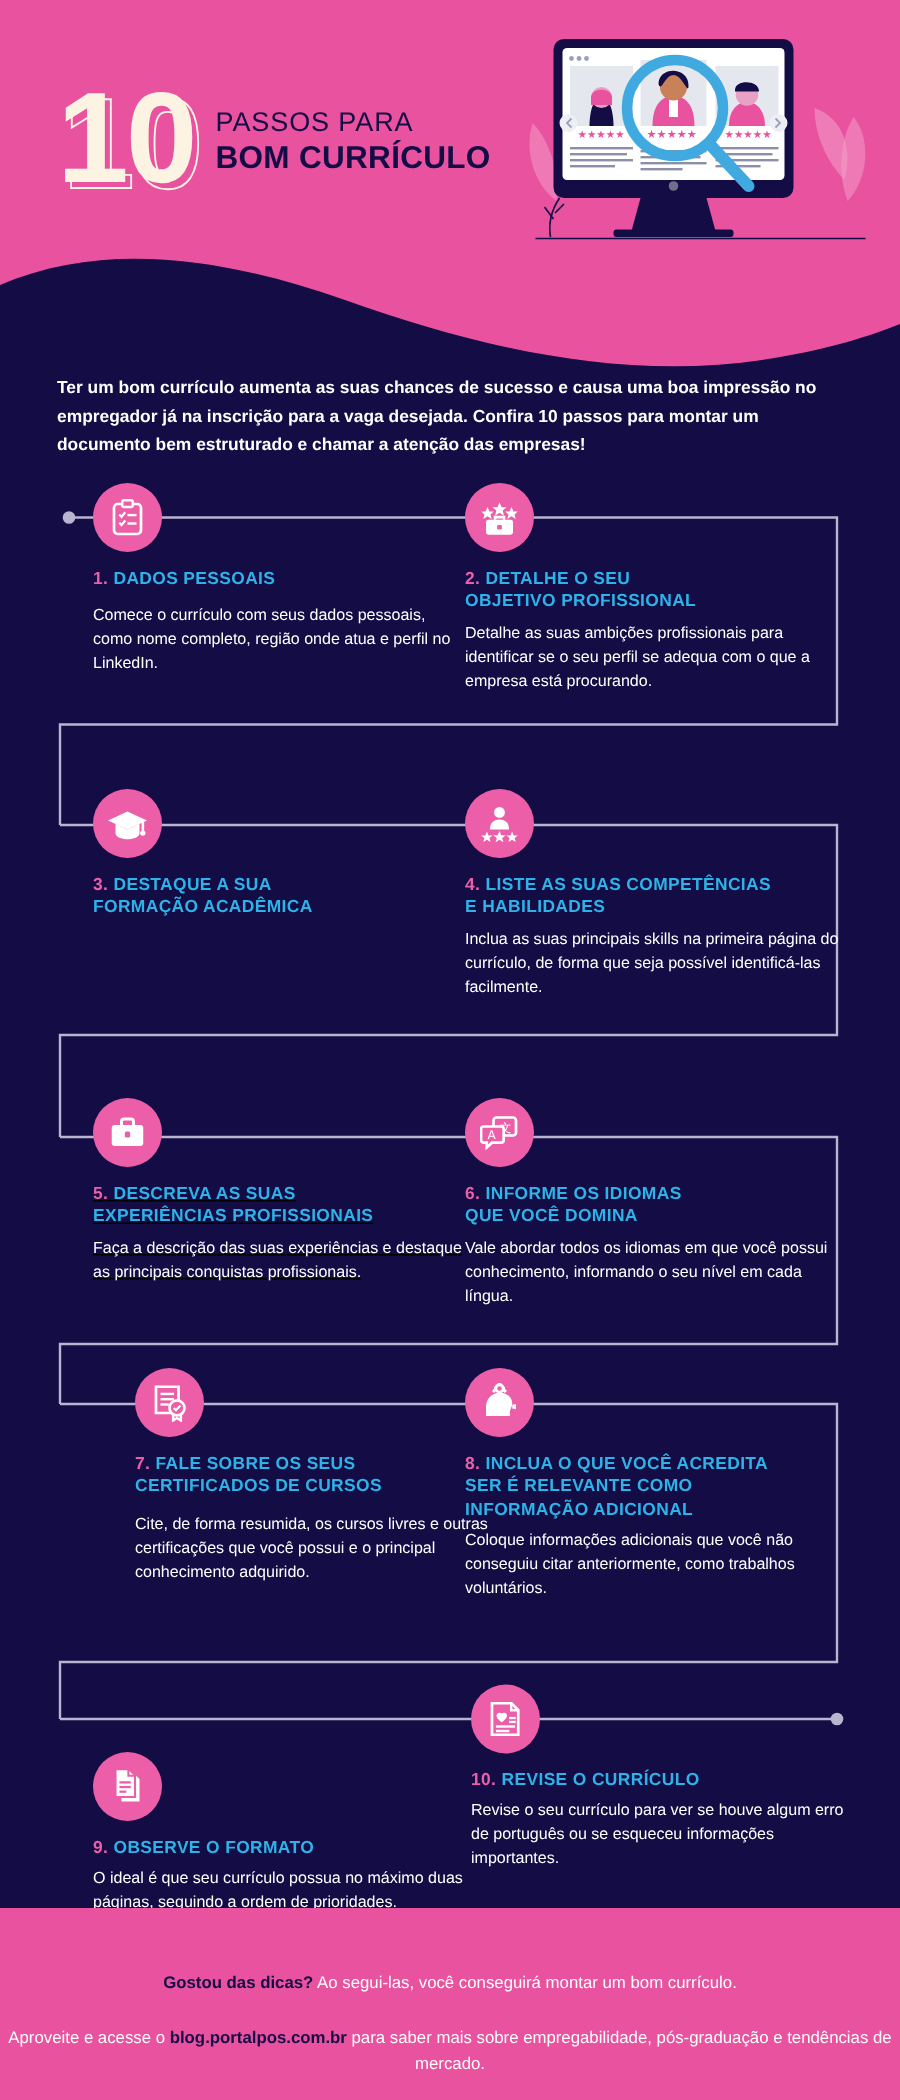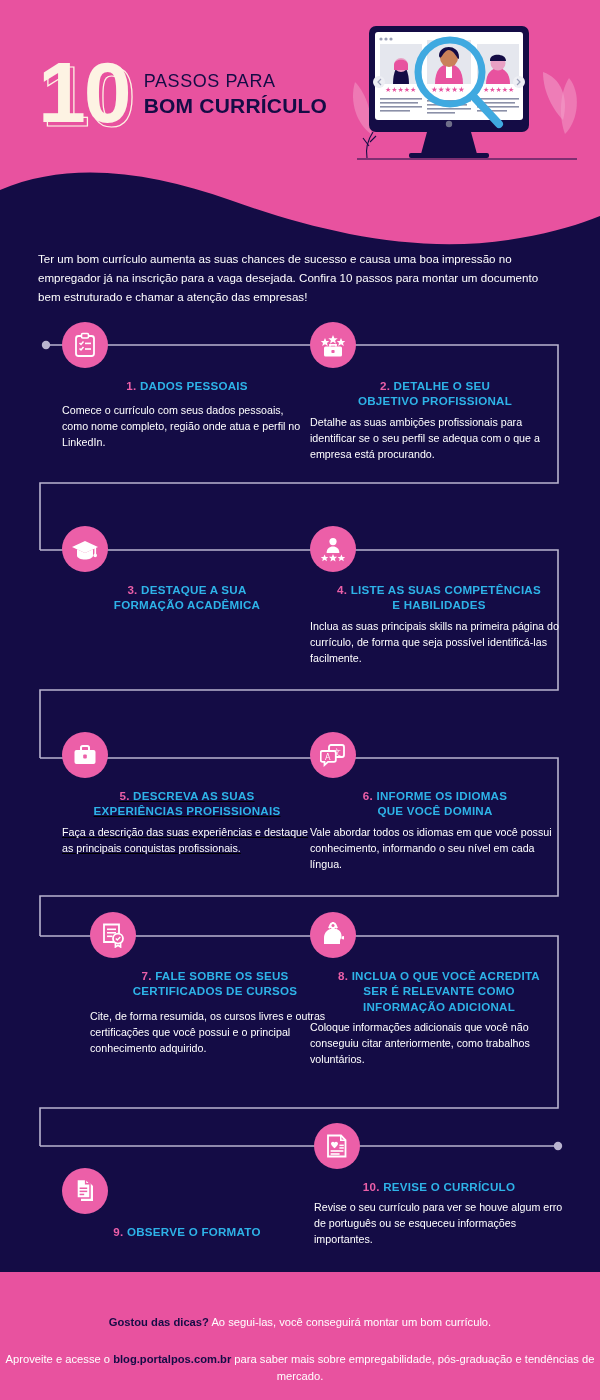--- a/index.html
+++ b/index.html
@@ -44,41 +44,41 @@
   .brand-l2, .brand-l3 {
     color: #140c45; font-size: 21px; letter-spacing: 0.2px;
     font-weight: bold; line-height: 1.25;
   }
 
   .illus { position: absolute; right: 18px; top: 20px; }
 
   
   .intro {
     position: absolute; left: 38px; top: 250px; width: 510px;
-    color: #ffffff; font-size: 11.6px; line-height: 1.63;
+    color: #ffffff; font-size: 11.6px; line-height: 1.63; font-weight: bold;
   }
 
   
   .steps-area { position: absolute; left: 0; top: 318px; width: 600px; height: 950px; }
   .connector { position: absolute; left: 0; top: 0; }
 
   .step {
     position: absolute;
     width: 250px;
   }
   .badge {
     width: 46px; height: 46px; border-radius: 50%;
     background: #ec5fa8;
     display: flex; align-items: center; justify-content: center;
     margin-bottom: 10px;
   }
   .badge svg { display: block; }
   .step-title {
     font-size: 11.6px; font-weight: bold; line-height: 1.32;
-    letter-spacing: 0.25px; margin-bottom: 5px; text-align: center;
+    letter-spacing: 0.25px; margin-bottom: 5px;
   }
   .step-num { color: #ec5fa8; }
   .step-head { color: #2eb3e8; }
   .step-body {
     color: #ffffff; font-size: 10.7px; line-height: 1.5;
   }
   .step.gap .step-body { margin-top: 9px; }
 
   
   .footer {
@@ -367,20 +367,21 @@
         <path d="M13.6,1.8 L13.6,5.8 L17.6,5.8" fill="none" stroke="#ec5fa8" stroke-width="1.4"></path>
         <rect x="7.6" y="9.5" width="7.6" height="1.5" fill="#ec5fa8"></rect>
         <rect x="7.6" y="12.6" width="7.6" height="1.5" fill="#ec5fa8"></rect>
         <rect x="7.6" y="15.7" width="4.6" height="1.5" fill="#ec5fa8"></rect>
       </svg>
     </div>
     <div class="step-title">
       <span class="step-num">9.</span>
       <span class="step-head">OBSERVE O FORMATO</span>
     </div>
+    <div class="step-body">O ideal é que seu currículo possua no máximo duas páginas, seguindo a ordem de prioridades.</div>
   </div>
 
   <div class="step" style="left:314px; top:805px;">
     <div class="badge">
       <svg width="26" height="26" viewBox="0 0 26 26">
         <path d="M4,2.5 L17,2.5 L21.5,7 L21.5,23.5 L4,23.5 Z" fill="none" stroke="#fff" stroke-width="1.8"></path>
         <path d="M16.8,2.8 L16.8,7.2 L21.2,7.2" fill="none" stroke="#fff" stroke-width="1.6"></path>
         <path d="M10.5,9.4 C9.2,8.2 7,8.8 7,10.8 C7,12.6 9.6,14.4 10.5,15.2 C11.4,14.4 14,12.6 14,10.8 C14,8.8 11.8,8.2 10.5,9.4 Z" fill="#fff"></path>
         <rect x="6.6" y="17.2" width="12.8" height="1.6" fill="#fff"></rect>
         <rect x="6.6" y="20.2" width="9" height="1.6" fill="#fff"></rect>

